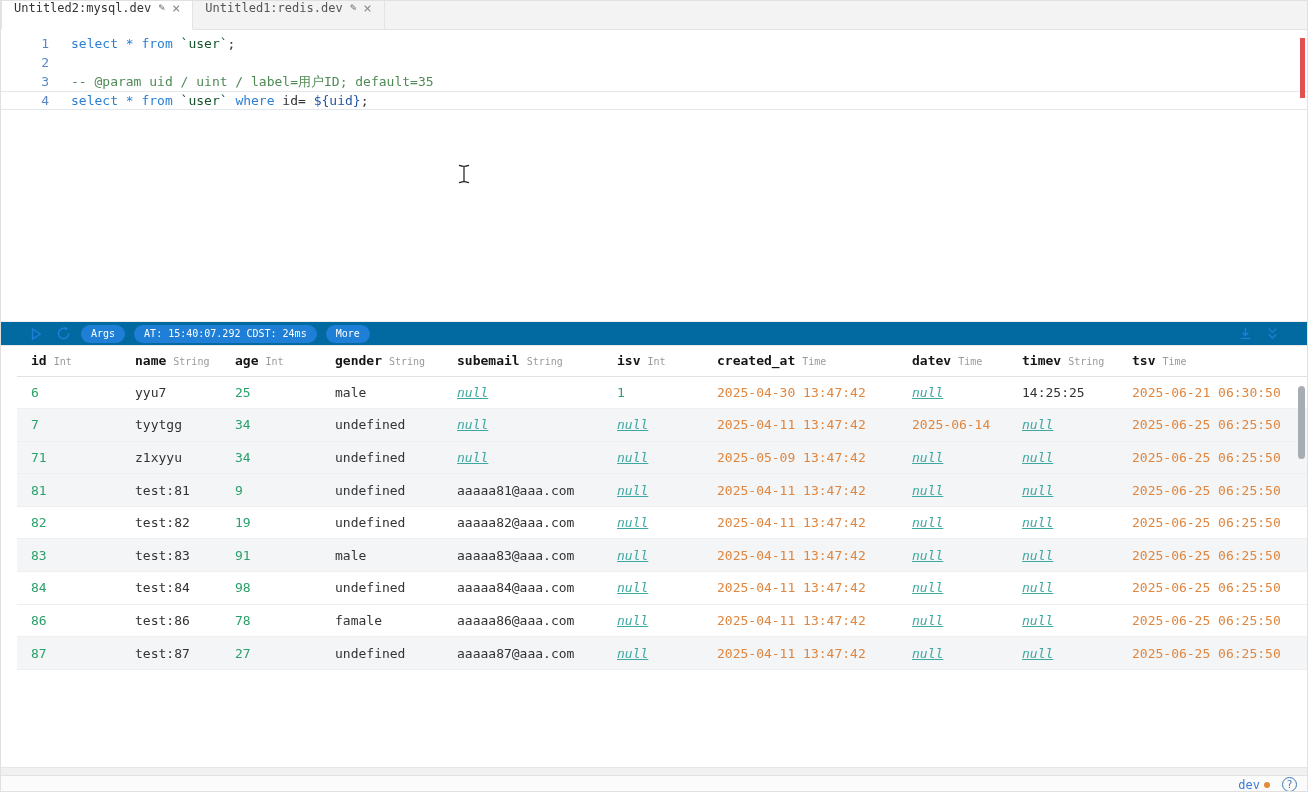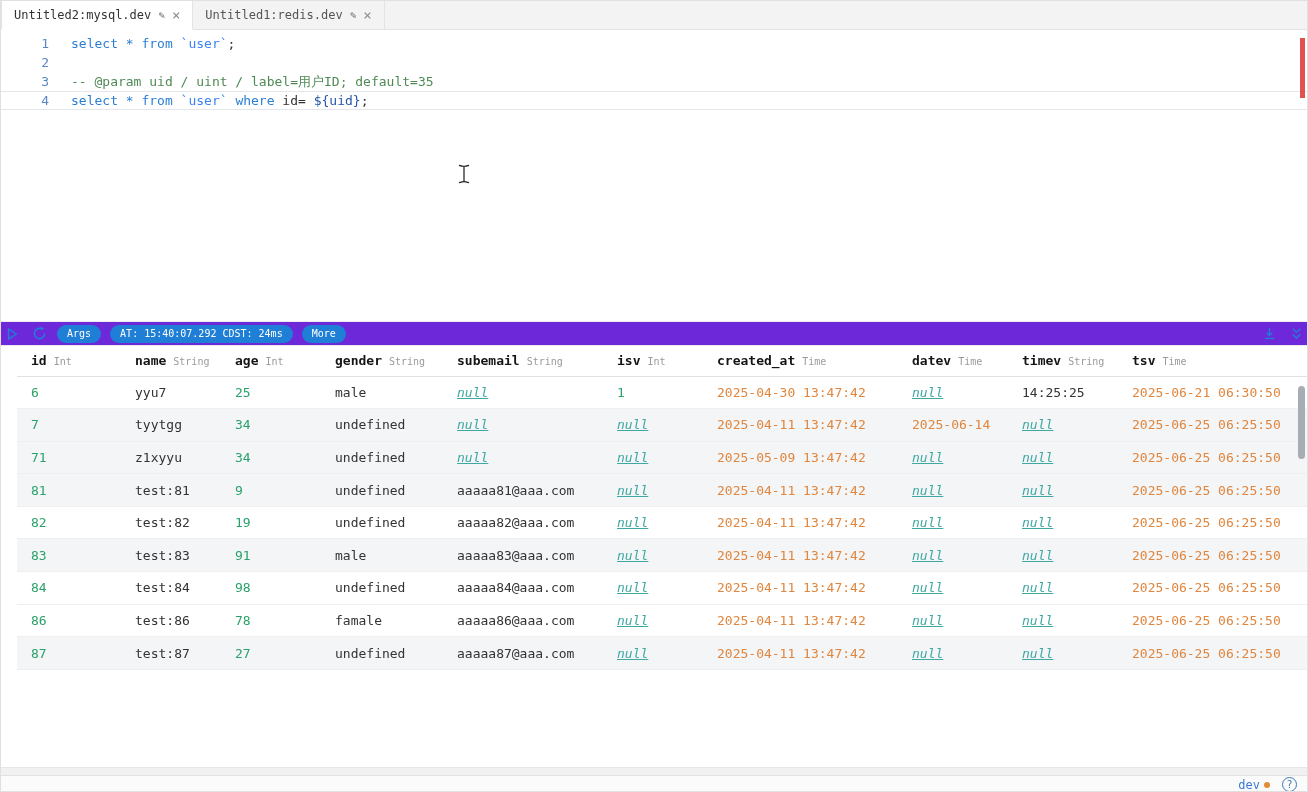--- a/index.html
+++ b/index.html
@@ -1,43 +1,43 @@
 <!DOCTYPE html>
 <html><head>
 <meta charset="utf-8">
 <style>
   * { margin:0; padding:0; box-sizing:border-box; }
   body { font-family:"DejaVu Sans Mono", monospace; background:#fff; }
   .app { position:relative; width:1308px; height:792px; background:#fff; overflow:hidden; border:1px solid #e0e0e0; }
 
   
   .tabbar { display:flex; height:29px; background:#f3f3f3; border-bottom:1px solid #e3e3e3; }
-  .tab { display:flex; align-items:center; gap:7px; padding:0 12px; font-size:12px; color:#555;
+  .tab { display:flex; align-items:flex-start; gap:7px; padding:0 12px; font-size:12px; color:#555;
          border-right:1px solid #e3e3e3; cursor:pointer; }
   .tab.active { background:#fff; color:#333; margin-bottom:-1px; border-bottom:1px solid #fff; border-left:1px solid #e3e3e3; }
   .tab .pencil { font-size:11px; color:#666; }
   .tab .close { font-size:14px; color:#888; line-height:1; }
 
   
   .editor { position:relative; height:291px; background:#fff; padding-top:4px; font-size:13px; }
   .code-line { display:flex; height:19px; line-height:19px; white-space:pre; }
   .code-line.current { border-top:1px solid #e3e6ea; border-bottom:1px solid #e3e6ea; height:19px; line-height:17px; }
   .line-number { display:inline-block; width:48px; text-align:right; color:#5a86c5; flex:0 0 48px; }
   .line-text { padding-left:22px; }
   .seg-kw  { color:#2a7fd4; }
-  .seg-id  { color:#3b82f6; }
+  .seg-id  { color:#14532d; }
   .seg-cm  { color:#4f8a55; }
   .seg-pl  { color:#333; }
   .seg-var { color:#2356a8; }
   .overview-marker { position:absolute; right:2px; top:8px; width:5px; height:60px; background:#e25050; }
   .mouse-cursor { position:absolute; left:456px; top:134px; }
 
   
-  .toolbar { display:flex; align-items:center; height:25px; padding:0 2px; gap:9px;
-             border-top:1px solid #ededed; border-bottom:1px solid #e8e8e8; background:#6d28d9;justify-content:flex-end; }
+  .toolbar { display:flex; align-items:center; height:25px; padding:0 26px; gap:9px;
+             border-top:1px solid #ededed; border-bottom:1px solid #e8e8e8; background:#0369a1;justify-content:flex-end; }
   .icon-btn { display:flex; align-items:center; justify-content:center; width:18px; height:18px; cursor:pointer; }
   .pill { background:#1f7fd6; color:#fff; font-size:10px; line-height:1; padding:4px 10px; border-radius:9px;
           white-space:nowrap; cursor:pointer; }
   .toolbar-spacer { flex:1; }
 
   
   .results { position:relative; height:421px; overflow:hidden;padding-left:16px; }
   table { table-layout:fixed; width:1308px; border-collapse:collapse; font-size:13px; }
   th, td { text-align:left; padding-left:14px; white-space:nowrap; overflow:hidden; font-weight:normal; }
   thead tr { height:30px; }

